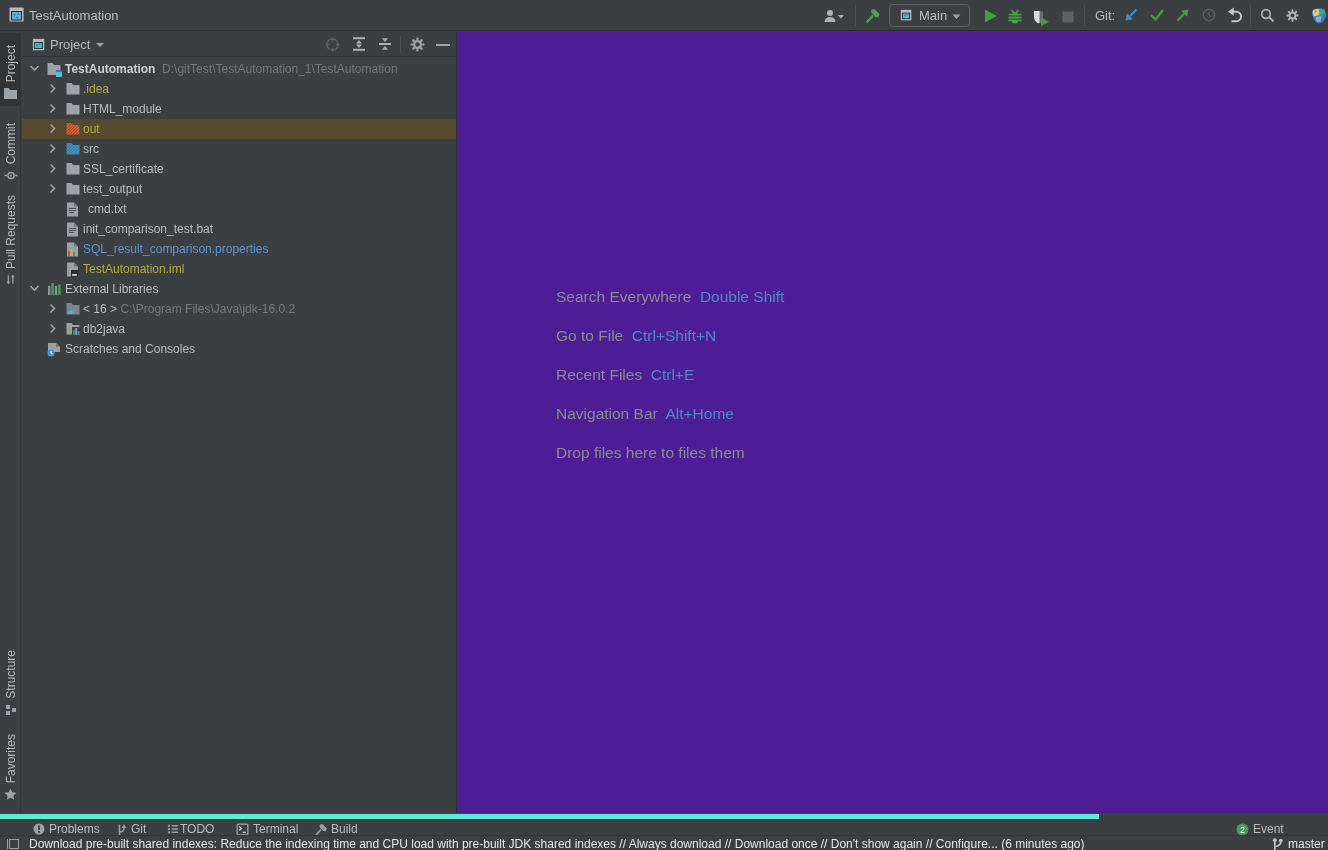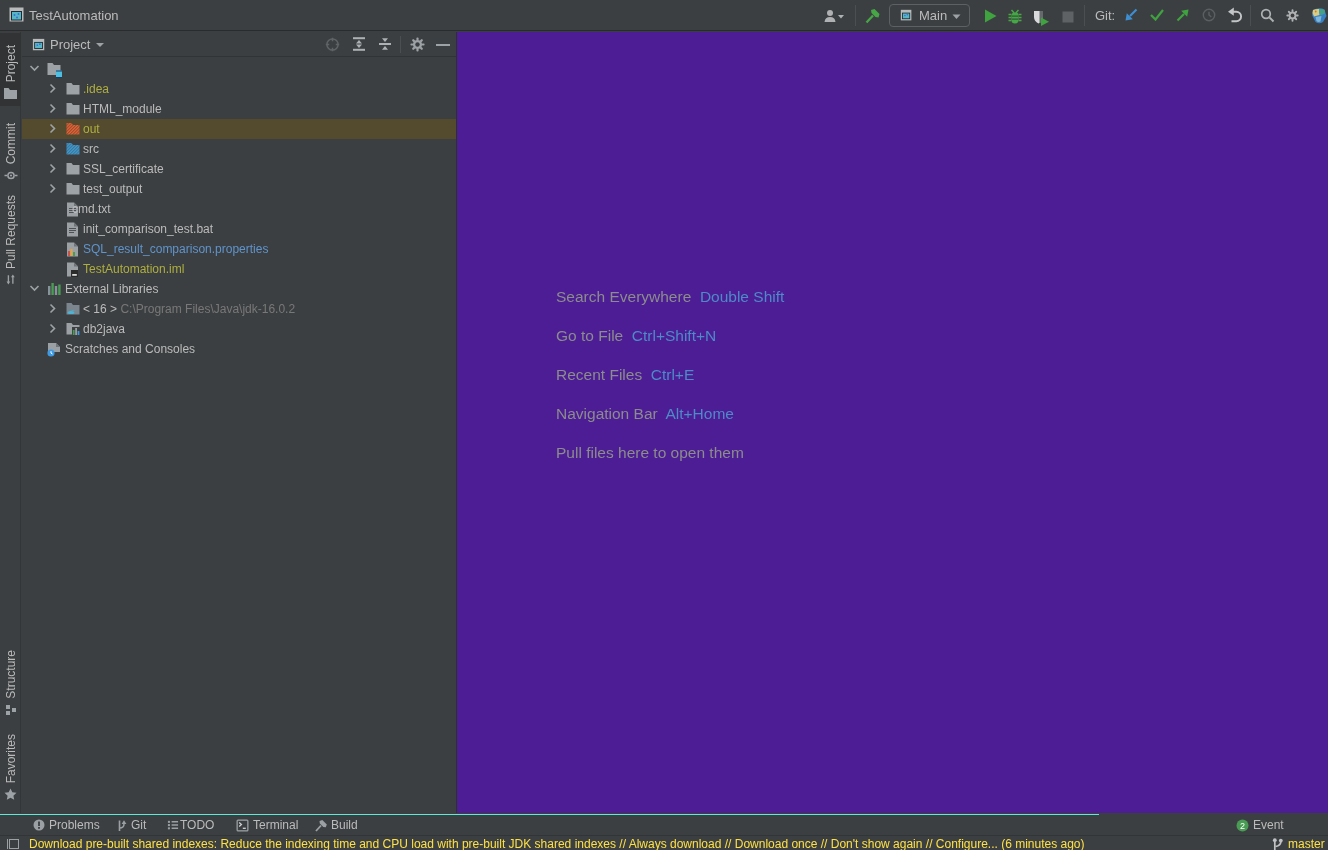--- a/index.html
+++ b/index.html
@@ -36,25 +36,25 @@
 .olive { color:#aeae3f;text-align:center; }
 .bluef { color:#5f94cc; }
 
 
 #editor { left:457px; top:32px; width:1023px; height:781px; background:#4c1d95; }
 .hint { position:absolute; left:99px; font-size:15.5px; color:#8c8c8c; white-space:nowrap; }
 .hint b { font-weight:normal; color:#4e8ac8; }
 
 
 #btbar { left:0; top:814px; width:1099px; height:20px; background:#3c3f41;
-  border-top:1px solid #5eead4; }
+  border-top:5px solid #5eead4; }
 .btab { position:absolute; top:0; height:20px; line-height:20px; font-size:12px;
   color:#bbbbbb; }
 #statusbar { left:0; top:835px; width:1328px; height:15px; background:#3c3f41;
-  border-top:1px solid #323537; font-size:12px; color:#fde047; }
+  border-top:1px solid #323537; font-size:12px; color:#e5e5e5; }
 svg { display:block; }
 .svgi { position:absolute; }
 </style>
 </head>
 <body>
 <div id="app">
 
   <div id="titlebar" class="abs">
     <div class="svgi ticon" style="left:9px;">
       <svg width="16" height="16" viewBox="0 0 16 16">
@@ -295,20 +295,21 @@
             </svg>
           </span>
         <span class="fico" style="left:25px;">
             <svg width="16" height="17" viewBox="0 0 16 17">
               <path d="M0.5 1 h5 l1.5 2 H13.5 v10 H0.5 z" fill="#9da2a6"></path>
               <rect x="9" y="8.5" width="6" height="7.5" fill="#4fbfe0"></rect>
               <rect x="9" y="8.5" width="6" height="1" fill="#1a3a6b"></rect>
               <rect x="9" y="15" width="6" height="1" fill="#1a3a6b"></rect>
             </svg>
           </span>
+        <span class="txt" style="left:43px; font-weight:bold; color:#d0d0d0;">TestAutomation&nbsp; <span class="dim" style="font-weight:normal;">D:\gitTest\TestAutomation_1\TestAutomation</span></span>
       </div>
       <div class="row">
         <span class="chev" style="left:25px;">
             <svg width="11" height="11" viewBox="0 0 11 11">
               <path d="M3.5 1.5 l4 4 l-4 4" stroke="#9da2a6" stroke-width="1.6" fill="none"></path>
             </svg>
           </span>
         <span class="fico" style="left:44px;">
             <svg width="14" height="13" viewBox="0 0 14 13">
               <path d="M0.5 1 h5 l1.5 2 H13.5 v9.5 H0.5 z" fill="#9da2a6"></path>
@@ -394,21 +395,21 @@
         <span class="txt" style="left:61px;">test_output</span>
       </div>
       <div class="row">
         <span class="fico" style="left:44px;">
             <svg width="13" height="15" viewBox="0 0 13 15">
               <path d="M1 0.5 h7 l4 4 V14.5 H1 z" fill="#9aa0a4"></path>
               <path d="M8 0.5 l4 4 h-4 z" fill="#6f757a"></path>
               <path d="M3 6.5 h7 M3 8.5 h7 M3 10.5 h5" stroke="#4e5256" stroke-width="1.1"></path>
             </svg>
           </span>
-        <span class="txt" style="left:50px;">cmd.txt</span>
+        <span class="txt" style="left:66px;">cmd.txt</span>
       </div>
       <div class="row">
         <span class="fico" style="left:44px;">
             <svg width="13" height="15" viewBox="0 0 13 15">
               <path d="M1 0.5 h7 l4 4 V14.5 H1 z" fill="#9aa0a4"></path>
               <path d="M8 0.5 l4 4 h-4 z" fill="#6f757a"></path>
               <path d="M3 6.5 h7 M3 8.5 h7 M3 10.5 h5" stroke="#4e5256" stroke-width="1.1"></path>
             </svg>
           </span>
         <span class="txt" style="left:61px;">init_comparison_test.bat</span>
@@ -496,21 +497,21 @@
         <span class="txt" style="left:43px;">Scratches and Consoles</span>
       </div>
     </div>
   </div>
 
   <div id="editor" class="abs">
     <div class="hint" style="top:256px;">Search Everywhere&nbsp; <b>Double Shift</b></div>
     <div class="hint" style="top:295px;">Go to File&nbsp; <b>Ctrl+Shift+N</b></div>
     <div class="hint" style="top:334px;">Recent Files&nbsp; <b>Ctrl+E</b></div>
     <div class="hint" style="top:373px;">Navigation Bar&nbsp; <b>Alt+Home</b></div>
-    <div class="hint" style="top:412px;">Pull files here to open them</div>
+    <div class="hint" style="top:412px;">Drop files here to files them</div>
   </div>
 
   <div id="btbar" class="abs">
     <div class="svgi" style="left:33px; top:4px;">
       <svg width="12" height="12" viewBox="0 0 12 12">
           <circle cx="6" cy="6" r="5.5" fill="#9aa0a4"></circle>
           <rect x="5.1" y="2.5" width="1.8" height="4.5" fill="#3c3f41"></rect>
           <rect x="5.1" y="8" width="1.8" height="1.8" fill="#3c3f41"></rect>
         </svg>
     </div>

